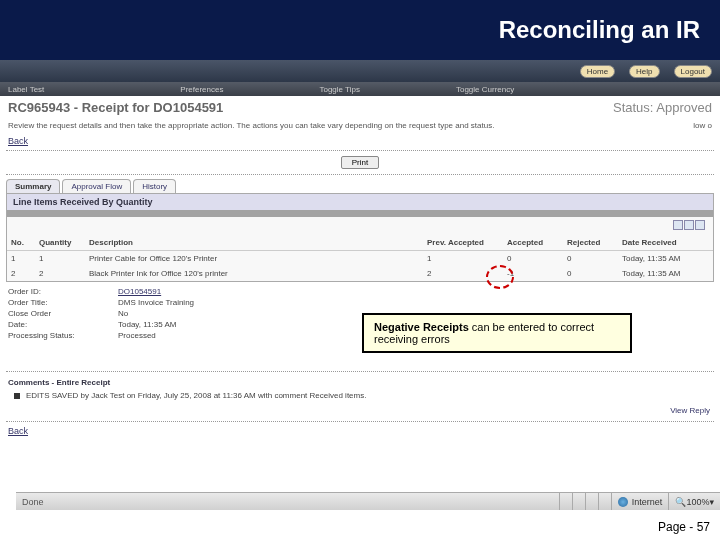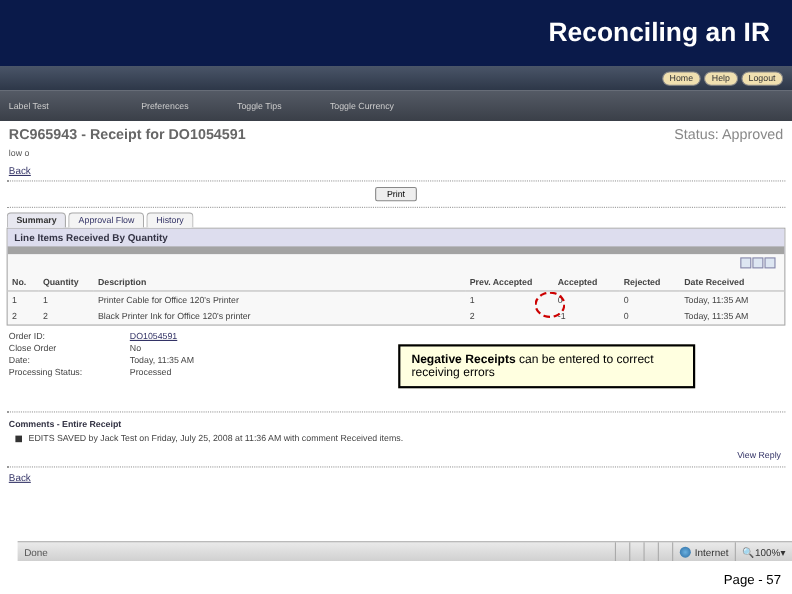--- a/index.html
+++ b/index.html
@@ -1,22 +1,22 @@
 <!DOCTYPE html>
 <html><head>
 <meta charset="utf-8">
 <style>
   * { box-sizing: border-box; margin: 0; padding: 0; }
   body { width: 720px; height: 540px; font-family: Arial, sans-serif; font-size: 9px; background: #fff; position: relative; overflow: hidden; }
   .slide-title { background: #0a1a4a; color: #fff; font-size: 24px; font-weight: bold; padding: 4px 20px; text-align: right; height: 60px; display: flex; align-items: center; justify-content: flex-end; }
   .app-header { background: linear-gradient(#4a5568, #2d3748); height: 22px; display: flex; align-items: center; padding: 0 8px; color: #fff; font-size: 10px; position: relative; }
   .app-brand { font-family: 'Times New Roman', serif; font-size: 12px; font-style: italic; letter-spacing: 0.5px; }
-  .app-btns { position: absolute; right: 8px; display: flex; gap: 3px; }
+  .app-btns { position: absolute; right: 8px; display: flex; gap: 14px; }
   .app-btn { background: #f0e0b0; color: #333; font-size: 8px; padding: 1px 6px; border-radius: 8px; border: 1px solid #888; }
-  .nav-bar { background: linear-gradient(#555b66, #3a3f48); height: 28px; display: flex; align-items: center; color: #ccc; font-size: 8px; padding: 0 8px; gap: 44px; }
+  .nav-bar { background: linear-gradient(#555b66, #3a3f48); height: 14px; display: flex; align-items: center; color: #ccc; font-size: 8px; padding: 0 8px; gap: 96px; }
   .nav-bar span:nth-child(1){ margin-right:40px;}
   .page-title-row { display: flex; justify-content: space-between; align-items: center; padding: 4px 8px; }
   .page-title { color: #666; font-size: 13px; font-weight: bold; }
   .status { color: #888; font-size: 13px; }
   .instr { color: #555; font-size: 8px; padding: 2px 8px 4px; display:flex; justify-content:space-between;}
   .back-link { color: #336; font-size: 9px; padding: 2px 8px; text-decoration: underline; }
   .dotted { border-top: 1px dotted #999; margin: 2px 6px; }
   .print-row { text-align: center; padding: 3px 0; }
   .print-btn { font-size: 8px; padding: 1px 10px; border: 1px solid #888; background: #eee; border-radius: 2px; }
   .tabs { display: flex; padding: 2px 6px 0; gap: 2px; }
@@ -64,20 +64,21 @@
   <span>Toggle Tips</span>
   <span>Toggle Currency</span>
 </div>
 
 <div class="page-title-row">
   <div class="page-title">RC965943 - Receipt for DO1054591</div>
   <div class="status">Status: Approved</div>
 </div>
 
 <div class="instr">
+  <span>Review the request details and then take the appropriate action. The actions you can take vary depending on the request type and status.</span>
   <span>low  o</span>
 </div>
 
 <div class="back-link">Back</div>
 <div class="dotted"></div>
 <div class="print-row"><button class="print-btn">Print</button></div>
 <div class="dotted"></div>
 
 <div class="tabs">
   <div class="tab active">Summary</div>
@@ -124,20 +125,24 @@
     </tbody>
   </table>
 </div>
 
 <div class="meta">
   <div class="meta-row">
       <span class="meta-label">Order ID:</span>
       <span class="meta-val" style="text-decoration:underline">DO1054591</span>
     </div>
   <div class="meta-row">
+      <span class="meta-label">Order Title:</span>
+      <span>DMS    Invoice Training</span>
+    </div>
+  <div class="meta-row">
       <span class="meta-label">Close Order</span>
       <span>No</span>
     </div>
   <div class="meta-row">
       <span class="meta-label">Date:</span>
       <span>Today, 11:35 AM</span>
     </div>
   <div class="meta-row">
       <span class="meta-label">Processing Status:</span>
       <span>Processed</span>

